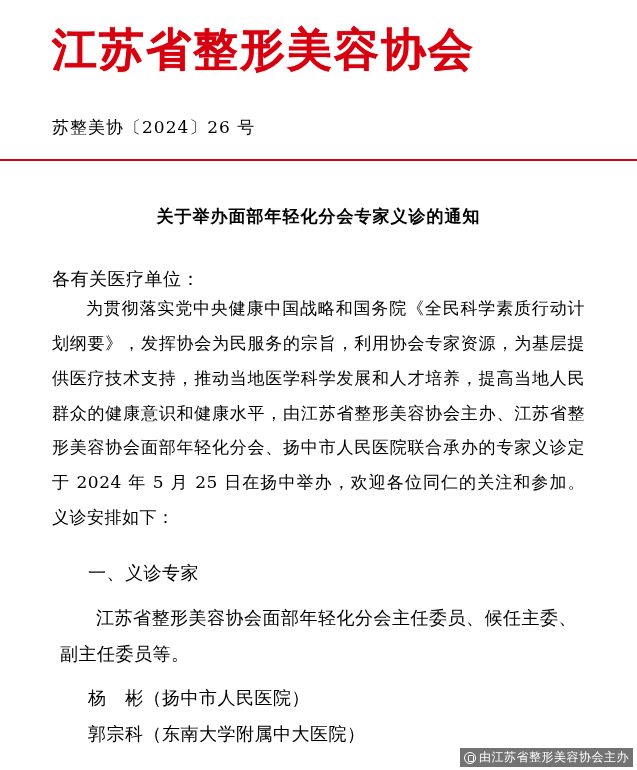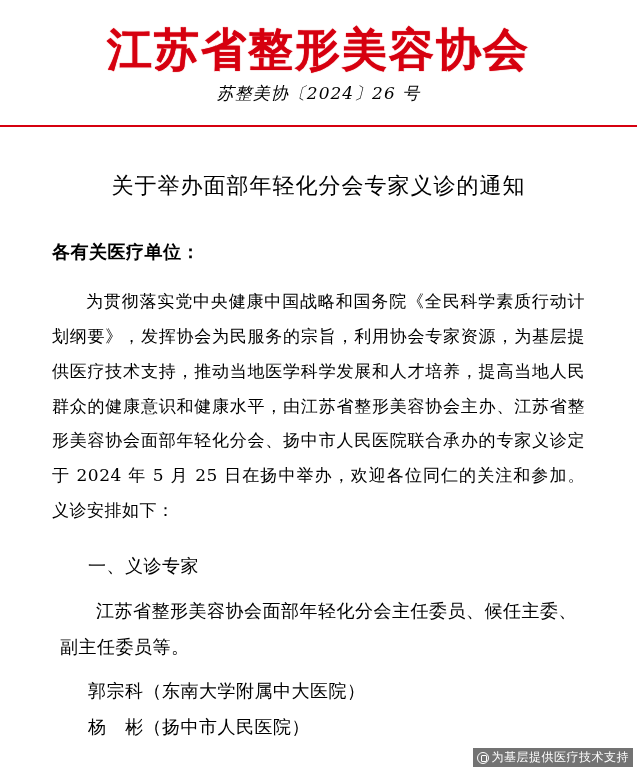--- a/index.html
+++ b/index.html
@@ -16,61 +16,61 @@
     position: relative;
   }
   .page {
     position: relative;
     width: 637px;
     height: 770px;
     box-sizing: border-box;
     padding: 0 52px;
   }
   .letterhead {
-    text-align: center;
+    text-align: left;
     padding-top: 22px;
     padding-bottom: 4px;
   }
   .letterhead-title {
     color: #d6000f;
     font-family: "DejaVu Serif", "Liberation Serif", serif;
     font-weight: bold;
     font-size: 45px;
     letter-spacing: 2px;
     line-height: 1.25;
     white-space: nowrap;
     text-shadow: 0 0 1px #d6000f;
   }
   .doc-number {
-    text-align: center;
+    text-align: left;
     font-size: 17px;
     letter-spacing: 1px;
+    margin-top: 34px;
     margin-bottom: 20px;
-    font-style: italic;
   }
   .red-rule {
     height: 2px;
     background: #d6000f;
     margin: 0 -52px;
     width: 637px;
   }
   .doc-title {
     text-align: center;
-    font-weight: normal;
-    font-size: 22px;
+    font-weight: bold;
+    font-size: 17px;
     letter-spacing: 1px;
     margin-top: 44px;
     margin-bottom: 38px;
     line-height: 1.4;
   }
   .salutation {
-    font-weight: bold;
+    font-weight: normal;
     font-size: 18px;
     letter-spacing: 0.5px;
-    margin-bottom: 20px;
+    margin-bottom: 0;
   }
   .body-par {
     font-size: 17px;
     line-height: 2.05;
     text-align: justify;
     text-justify: inter-ideograph;
     text-indent: 2em;
     letter-spacing: 0.5px;
     margin: 0;
   }
@@ -146,22 +146,22 @@
   <div class="doc-title">关于举办面部年轻化分会专家义诊的通知</div>
 
   <div class="salutation">各有关医疗单位：</div>
 
   <p class="body-par">为贯彻落实党中央健康中国战略和国务院《全民科学素质行动计划纲要》，发挥协会为民服务的宗旨，利用协会专家资源，为基层提供医疗技术支持，推动当地医学科学发展和人才培养，提高当地人民群众的健康意识和健康水平，由江苏省整形美容协会主办、江苏省整形美容协会面部年轻化分会、扬中市人民医院联合承办的专家义诊定于 2024 年 5 月 25 日在扬中举办，欢迎各位同仁的关注和参加。义诊安排如下：</p>
 
   <div class="section-head">一、义诊专家</div>
 
   <p class="sub-par">江苏省整形美容协会面部年轻化分会主任委员、候任主委、副主任委员等。</p>
 
+  <p class="name-line">杨　彬（扬中市人民医院）</p>
+
   <p class="name-line">郭宗科（东南大学附属中大医院）</p>
-
-  <p class="name-line">杨　彬（扬中市人民医院）</p>
 
   <div class="watermark">
     <span class="wm-dot"></span>
-    <span>为基层提供医疗技术支持</span>
+    <span>由江苏省整形美容协会主办</span>
   </div>
 
 </div>
 
 </body></html>

